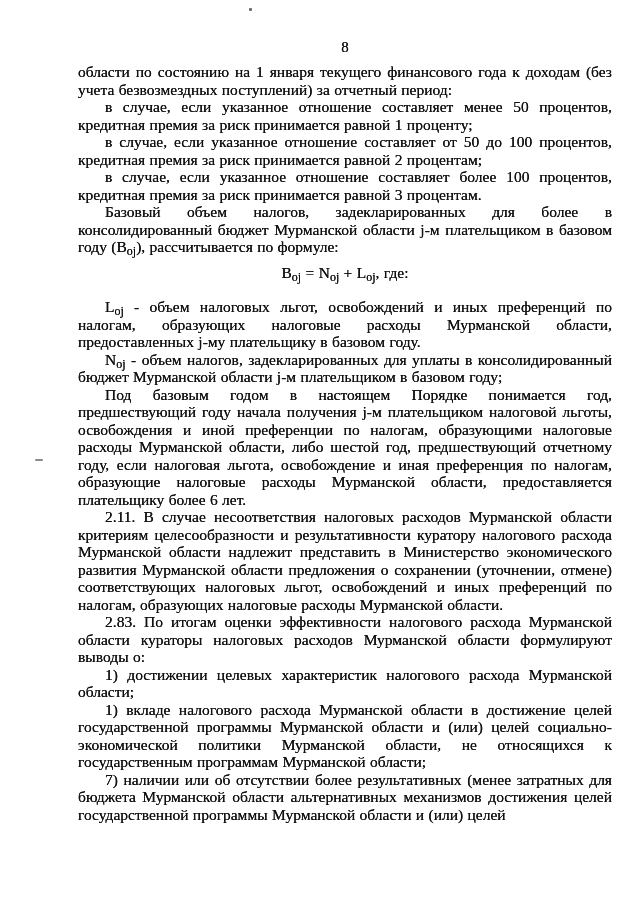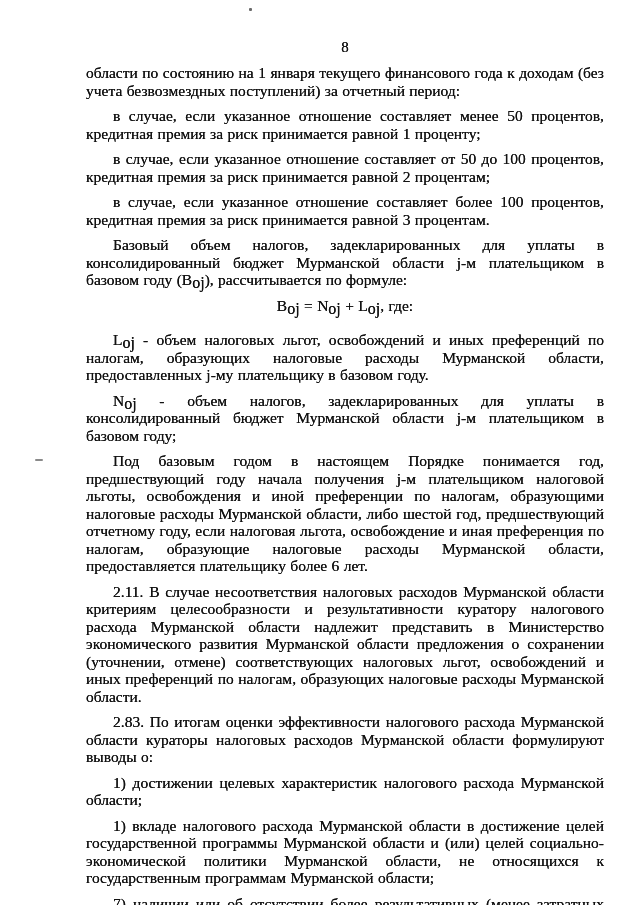--- a/index.html
+++ b/index.html
@@ -20,36 +20,36 @@
     top: 38px;
     width: 534px;
   }
   .page-number {
     text-align: center;
     font-size: 15px;
     line-height: 18px;
     margin-bottom: 7px;
   }
   .para {
-    margin: 8px;
+    margin: 0;
     font-size: 15.5px;
     line-height: 17.5px;
     text-align: justify;
     text-indent: 27px;
     word-spacing: 0.5px;
     hyphens: none;
   }
   .no-indent { text-indent: 0; }
   .formula {
     text-align: center;
     text-indent: 0;
     margin: 8px 0 17px 0;
   }
   sub {
-    font-size: 16px;
+    font-size: 12px;
     line-height: 0;
     vertical-align: -3px;
   }
   .speck {
     position: absolute;
     background: #6a6a6a;
     border-radius: 1px;
   }
   .speck-dot  { left: 249px; top: 8px;  width: 3px; height: 3px; }
   .speck-dash { left: 35px;  top: 459px; width: 8px; height: 2px; background: #8a8a8a; }
@@ -60,21 +60,21 @@
 <div class="page">
   <div class="speck speck-dot"></div>
   <div class="speck speck-dash"></div>
   <div class="content">
     <div class="page-number">8</div>
     <div>
         <p class="para no-indent"><span>области по состоянию на 1 января текущего финансового года к доходам (без учета безвозмездных поступлений) за отчетный период:</span></p>
         <p class="para"><span>в случае, если указанное отношение составляет менее 50 процентов, кредитная премия за риск принимается равной 1 проценту;</span></p>
         <p class="para"><span>в случае, если указанное отношение составляет от 50 до 100 процентов, кредитная премия за риск принимается равной 2 процентам;</span></p>
         <p class="para"><span>в случае, если указанное отношение составляет более 100 процентов, кредитная премия за риск принимается равной 3 процентам.</span></p>
-        <p class="para"><span>Базовый объем налогов, задекларированных для уплаты в консолидированный бюджет Мурманской области j-м плательщиком в базовом году (В</span><sub>oj</sub><span>), рассчитывается по формуле:</span></p>
+        <p class="para"><span>Базовый объем налогов, задекларированных для более в консолидированный бюджет Мурманской области j-м плательщиком в базовом году (В</span><sub>oj</sub><span>), рассчитывается по формуле:</span></p>
         <p class="para formula"><span>В</span><sub>oj</sub><span> = N</span><sub>oj</sub><span> + L</span><sub>oj</sub><span>, где:</span></p>
         <p class="para"><span>L</span><sub>oj</sub><span> - объем налоговых льгот, освобождений и иных преференций по налогам, образующих налоговые расходы Мурманской области, предоставленных j-му плательщику в базовом году.</span></p>
         <p class="para"><span>N</span><sub>oj</sub><span> - объем налогов, задекларированных для уплаты в консолидированный бюджет Мурманской области j-м плательщиком в базовом году;</span></p>
         <p class="para"><span>Под базовым годом в настоящем Порядке понимается год, предшествующий году начала получения j-м плательщиком налоговой льготы, освобождения и иной преференции по налогам, образующими налоговые расходы Мурманской области, либо шестой год, предшествующий отчетному году, если налоговая льгота, освобождение и иная преференция по налогам, образующие налоговые расходы Мурманской области, предоставляется плательщику более 6 лет.</span></p>
         <p class="para"><span>2.11. В случае несоответствия налоговых расходов Мурманской области критериям целесообразности и результативности куратору налогового расхода Мурманской области надлежит представить в Министерство экономического развития Мурманской области предложения о сохранении (уточнении, отмене) соответствующих налоговых льгот, освобождений и иных преференций по налогам, образующих налоговые расходы Мурманской области.</span></p>
         <p class="para"><span>2.83. По итогам оценки эффективности налогового расхода Мурманской области кураторы налоговых расходов Мурманской области формулируют выводы о:</span></p>
         <p class="para"><span>1) достижении целевых характеристик налогового расхода Мурманской области;</span></p>
         <p class="para"><span>1) вкладе налогового расхода Мурманской области в достижение целей государственной программы Мурманской области и (или) целей социально-экономической политики Мурманской области, не относящихся к государственным программам Мурманской области;</span></p>
         <p class="para"><span>7) наличии или об отсутствии более результативных (менее затратных для бюджета Мурманской области альтернативных механизмов достижения целей государственной программы Мурманской области и (или) целей</span></p>
       </div>

